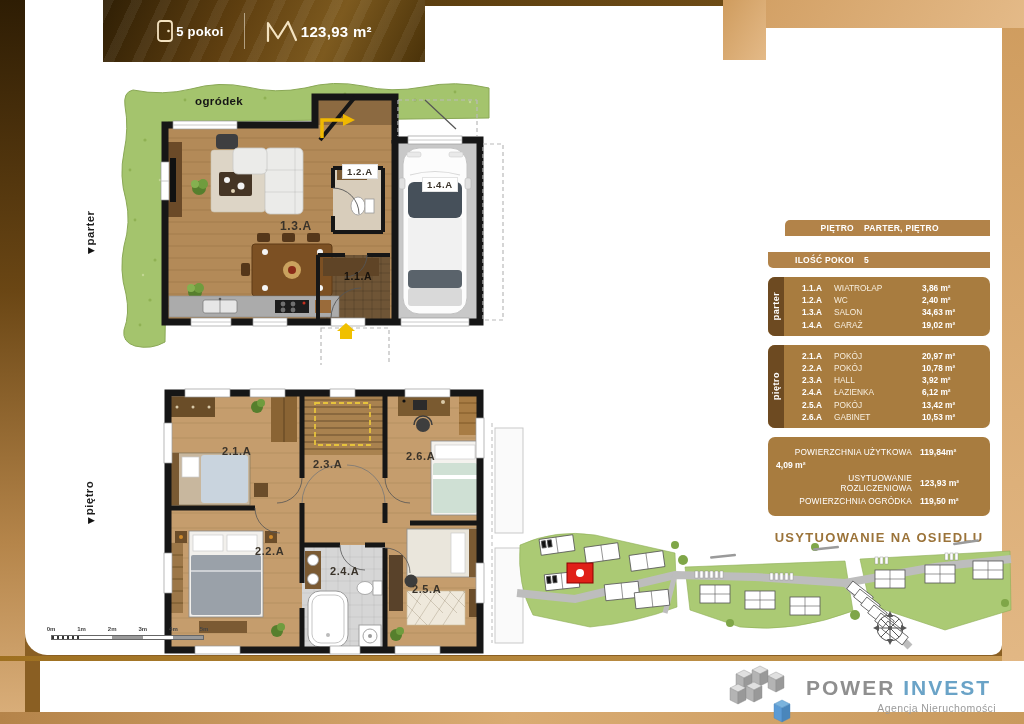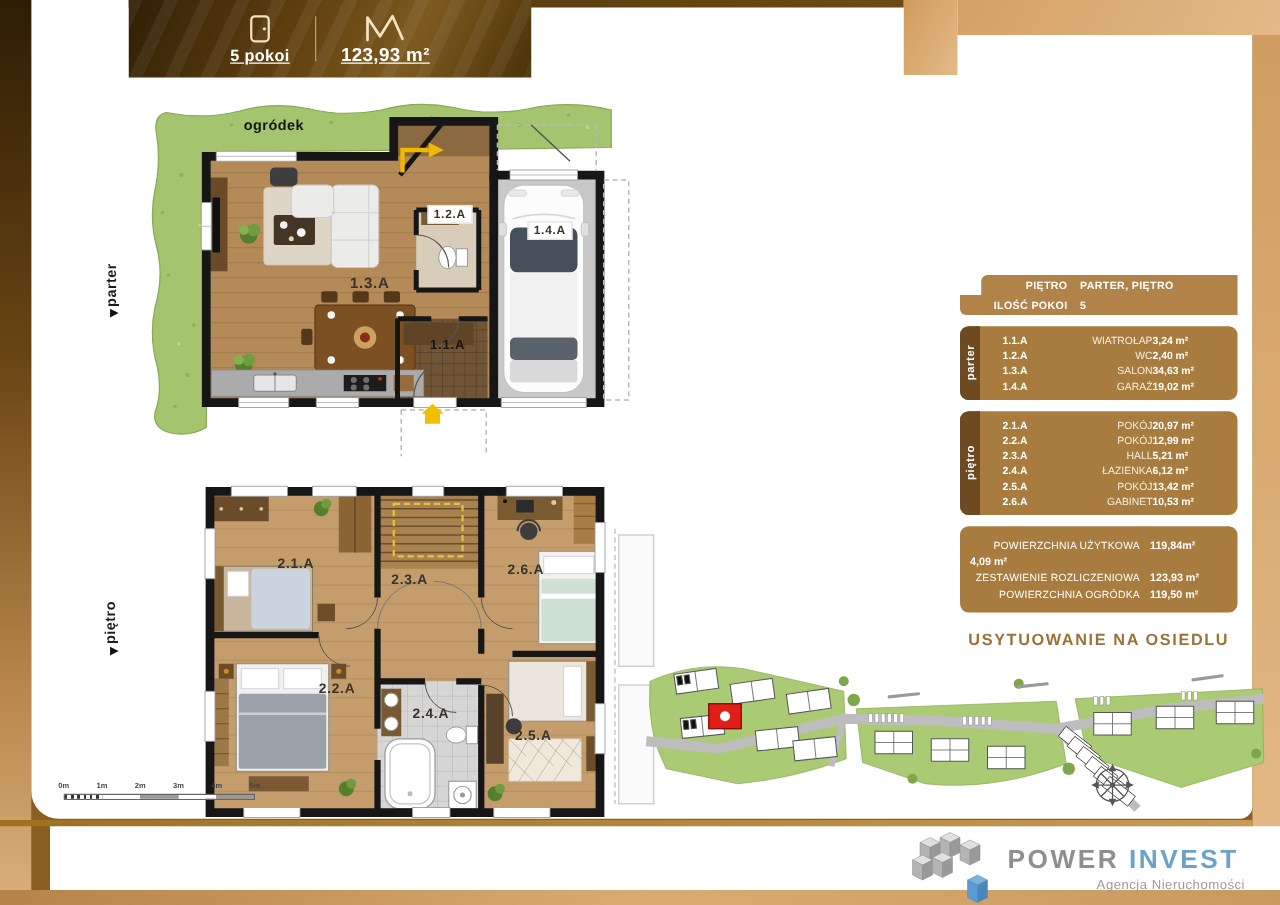--- a/index.html
+++ b/index.html
@@ -17,49 +17,49 @@
     border-radius:0 0 10px 22px;}
   .top-strip{left:103px;top:0;width:620px;height:6px;
     background:linear-gradient(90deg,#4a3209,#6d4b16);}
   .gold-tr-a{left:723px;top:0;width:43px;height:60px;background:linear-gradient(120deg,#cf9c5e,#e4ba88);}
   .gold-tr-b{left:766px;top:0;width:258px;height:28px;background:linear-gradient(120deg,#d3a166,#e4ba88);}
   
   .header-band{left:103px;top:0;width:322px;height:62px;display:flex;align-items:center;justify-content:center;gap:20px;
     background:
       repeating-linear-gradient(115deg,rgba(255,255,255,0.06) 0 10px,rgba(0,0,0,0) 10px 26px),
       linear-gradient(115deg,#2f1f05,#5f3f10 40%,#7d5a1f 70%,#4a3209);}
-  .hitem{display:flex;flex-direction:column;align-items:center;gap:2px;color:#fff;text-decoration:underline;}
+  .hitem{display:flex;flex-direction:row;align-items:center;gap:2px;color:#fff;}
   .hitem .cap{font-size:13px;font-weight:bold;letter-spacing:.3px;}
   .hitem .cap.big{font-size:15px;}
   .hsep{width:1px;height:36px;background:rgba(255,250,235,.5);}
   
   .vmark{width:60px;height:60px;display:flex;align-items:center;justify-content:center;}
   .vmark span{transform:rotate(-90deg);font-size:11.5px;font-weight:bold;color:#1d1d1d;letter-spacing:.4px;white-space:nowrap;}
   .varrow{font-size:9px;color:#111;}
   
   .plabel{font-size:11px;font-weight:bold;color:#3a332a;letter-spacing:.6px;}
   .plabel.big{font-size:12px;}
   .plabel.boxed{background:#fff;padding:1px 4px;border:0.5px solid #e3e3e3;}
   .garden-label{font-size:11.5px;font-weight:bold;color:#151515;letter-spacing:.4px;text-align:right;}
   
   .infocol{left:768px;top:220px;width:222px;}
   .meta-row{display:grid;grid-template-columns:96px 1fr;align-items:center;height:16px;
     background:#b28349;color:#fff;font-size:8.5px;}
   .meta-row .ml{text-align:right;padding-right:10px;font-weight:bold;letter-spacing:.3px;}
   .meta-row .mv{font-weight:bold;letter-spacing:.3px;}
   .meta-row.first{margin-left:17px;border-radius:5px 0 0 0;grid-template-columns:79px 1fr;}
-  .meta-row.last{border-radius:0 0 0 5px;}
+  .meta-row.last{border-radius:0 0 0 5px;margin-top:16px;}
   .sec-title{margin-top:12px;text-align:center;font-size:13px;font-weight:bold;color:#9b7339;letter-spacing:1.3px;}
   .area-panel{position:relative;margin-top:9px;background:#a87c3f;border-radius:7px;padding:5px 4px 5px 22px;}
   .area-panel .tab{position:absolute;left:0;top:0;bottom:0;width:16px;background:#6d4a21;
     border-radius:7px 0 0 7px;display:flex;align-items:center;justify-content:center;}
   .area-panel .tab span{transform:rotate(-90deg);color:#fff;font-size:9px;font-weight:bold;letter-spacing:.5px;white-space:nowrap;}
   .arow{display:grid;grid-template-columns:44px 88px 1fr;color:#fff;font-size:8.3px;line-height:12.2px;}
   .arow .c{font-weight:bold;text-align:center;}
-  .arow .n{text-align:right;color:#f7eede;}
+  .arow .n{text-align:left;color:#f7eede;}
   .arow .a{font-weight:bold;}
   .sum-panel{margin-top:9px;background:#a87c3f;border-radius:7px;padding:7px 8px;}
   .srow{display:grid;grid-template-columns:136px 1fr;column-gap:8px;align-items:center;
     color:#fff;font-size:8.3px;margin:3px 0;}
   .srow .sl{text-align:right;letter-spacing:.2px;line-height:10px;}
   .srow .sv{font-weight:bold;font-size:8.6px;}
   
   .scalebar{left:45px;top:626px;width:170px;height:18px;}
   .scalebar .tick{position:absolute;top:0;transform:translateX(-50%);font-size:6px;font-weight:bold;color:#444;}
   .scalebar .bar{position:absolute;left:6px;top:9px;width:153px;height:5px;border:1px solid #666;box-sizing:border-box;display:flex;}
@@ -444,21 +444,21 @@
     </div>
 
 
     <div class="area-panel">
       <div class="tab">
           <span>parter</span>
         </div>
       <div class="arow">
         <span class="c">1.1.A</span>
         <span class="n">WIATROŁAP</span>
-        <span class="a">3,24 m²</span>
+        <span class="a">3,86 m²</span>
       </div>
       <div class="arow">
         <span class="c">1.2.A</span>
         <span class="n">WC</span>
         <span class="a">2,40 m²</span>
       </div>
       <div class="arow">
         <span class="c">1.3.A</span>
         <span class="n">SALON</span>
         <span class="a">34,63 m²</span>
@@ -475,26 +475,26 @@
           <span>piętro</span>
         </div>
       <div class="arow">
         <span class="c">2.1.A</span>
         <span class="n">POKÓJ</span>
         <span class="a">20,97 m²</span>
       </div>
       <div class="arow">
         <span class="c">2.2.A</span>
         <span class="n">POKÓJ</span>
-        <span class="a">12,99 m²</span>
+        <span class="a">10,78 m²</span>
       </div>
       <div class="arow">
         <span class="c">2.3.A</span>
         <span class="n">HALL</span>
-        <span class="a">5,21 m²</span>
+        <span class="a">3,92 m²</span>
       </div>
       <div class="arow">
         <span class="c">2.4.A</span>
         <span class="n">ŁAZIENKA</span>
         <span class="a">6,12 m²</span>
       </div>
       <div class="arow">
         <span class="c">2.5.A</span>
         <span class="n">POKÓJ</span>
         <span class="a">13,42 m²</span>
@@ -508,21 +508,21 @@
 
     <div class="sum-panel">
       <div class="srow">
         <span class="sl">POWIERZCHNIA UŻYTKOWA</span>
         <span class="sv">119,84m²</span>
       </div>
       <div class="srow">
         <span class="sv">4,09 m²</span>
       </div>
       <div class="srow">
-        <span class="sl">ZESTAWIENIE ROZLICZENIOWA</span>
+        <span class="sl">USYTUOWANIE ROZLICZENIOWA</span>
         <span class="sv">123,93 m²</span>
       </div>
       <div class="srow">
         <span class="sl">POWIERZCHNIA OGRÓDKA</span>
         <span class="sv">119,50 m²</span>
       </div>
     </div>
 
     <div class="sec-title" style="margin-top:14px;">USYTUOWANIE NA OSIEDLU</div>
   </div>

